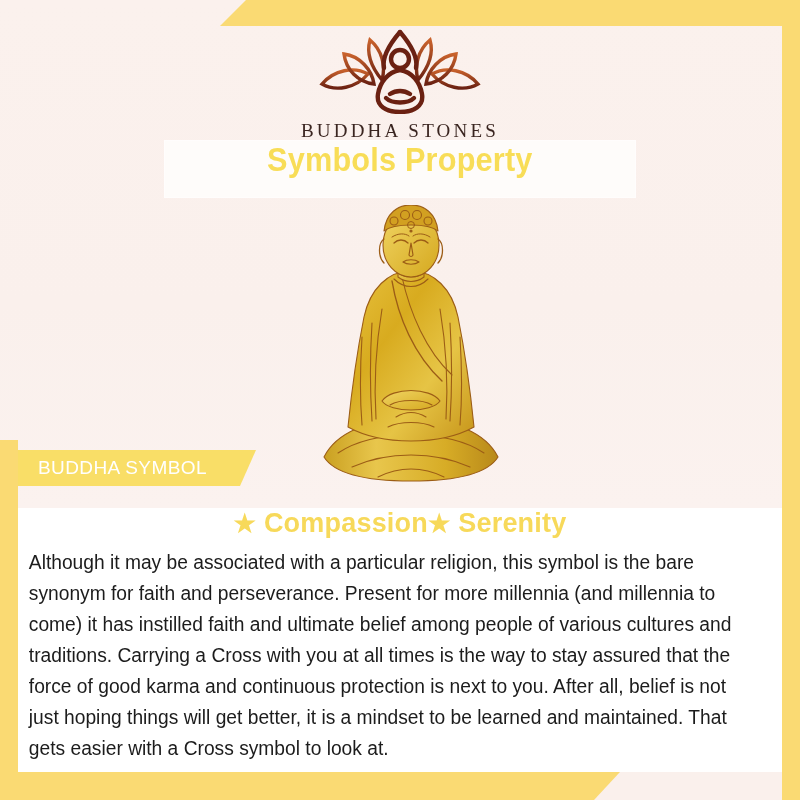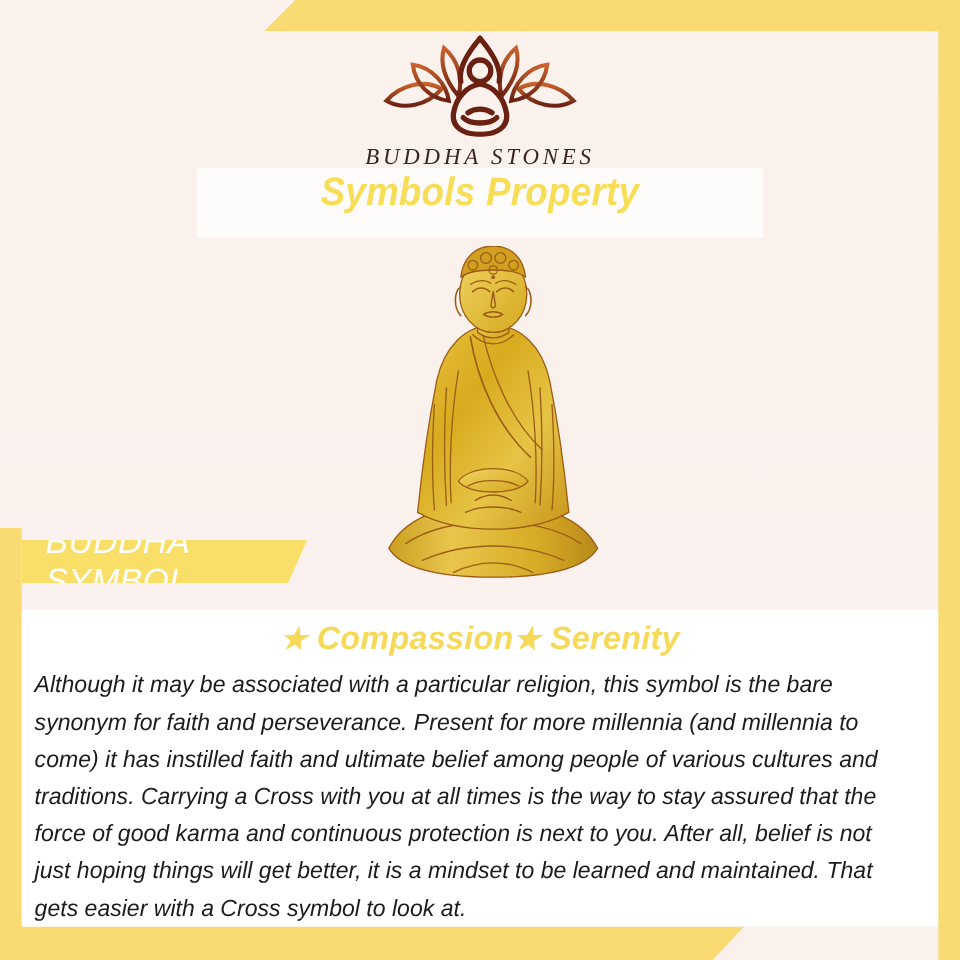--- a/index.html
+++ b/index.html
@@ -14,21 +14,20 @@
     font-family: "Liberation Sans", sans-serif;
     background: #ffffff;
   }
 
   .poster {
     position: relative;
     width: 800px;
     height: 800px;
     overflow: hidden;
     background: #faf0ec;
-    font-style: italic;
   }
 
   
   .frame-top {
     position: absolute;
     top: 0;
     left: 220px;
     width: 580px;
     height: 26px;
     background: #fada73;
@@ -141,40 +140,39 @@
     height: 36px;
     background: #f9de67;
     clip-path: polygon(0 0, 100% 0, calc(100% - 16px) 100%, 0 100%);
     display: flex;
     align-items: center;
     z-index: 5;
   }
   .symbol-tag-label {
     padding-left: 20px;
     color: #ffffff;
-    font-size: 28px;
+    font-size: 19px;
     font-weight: 400;
     letter-spacing: 0.4px;
     font-family: "Liberation Sans", sans-serif;
   }
 
   
   .content-panel {
     position: absolute;
     top: 508px;
     left: 18px;
     width: 764px;
     height: 264px;
     background: #ffffff;
     z-index: 1;
   }
 
   .subtitle {
     margin: 0;
-    padding-top: 9px;
     text-align: center;
     font-family: "Liberation Sans Narrow", "Liberation Sans", sans-serif;
     font-size: 27px;
     font-weight: bold;
     color: #f7d95a;
     letter-spacing: 0.2px;
     white-space: nowrap;
   }
   .subtitle .star { font-size: 25px; }
 

